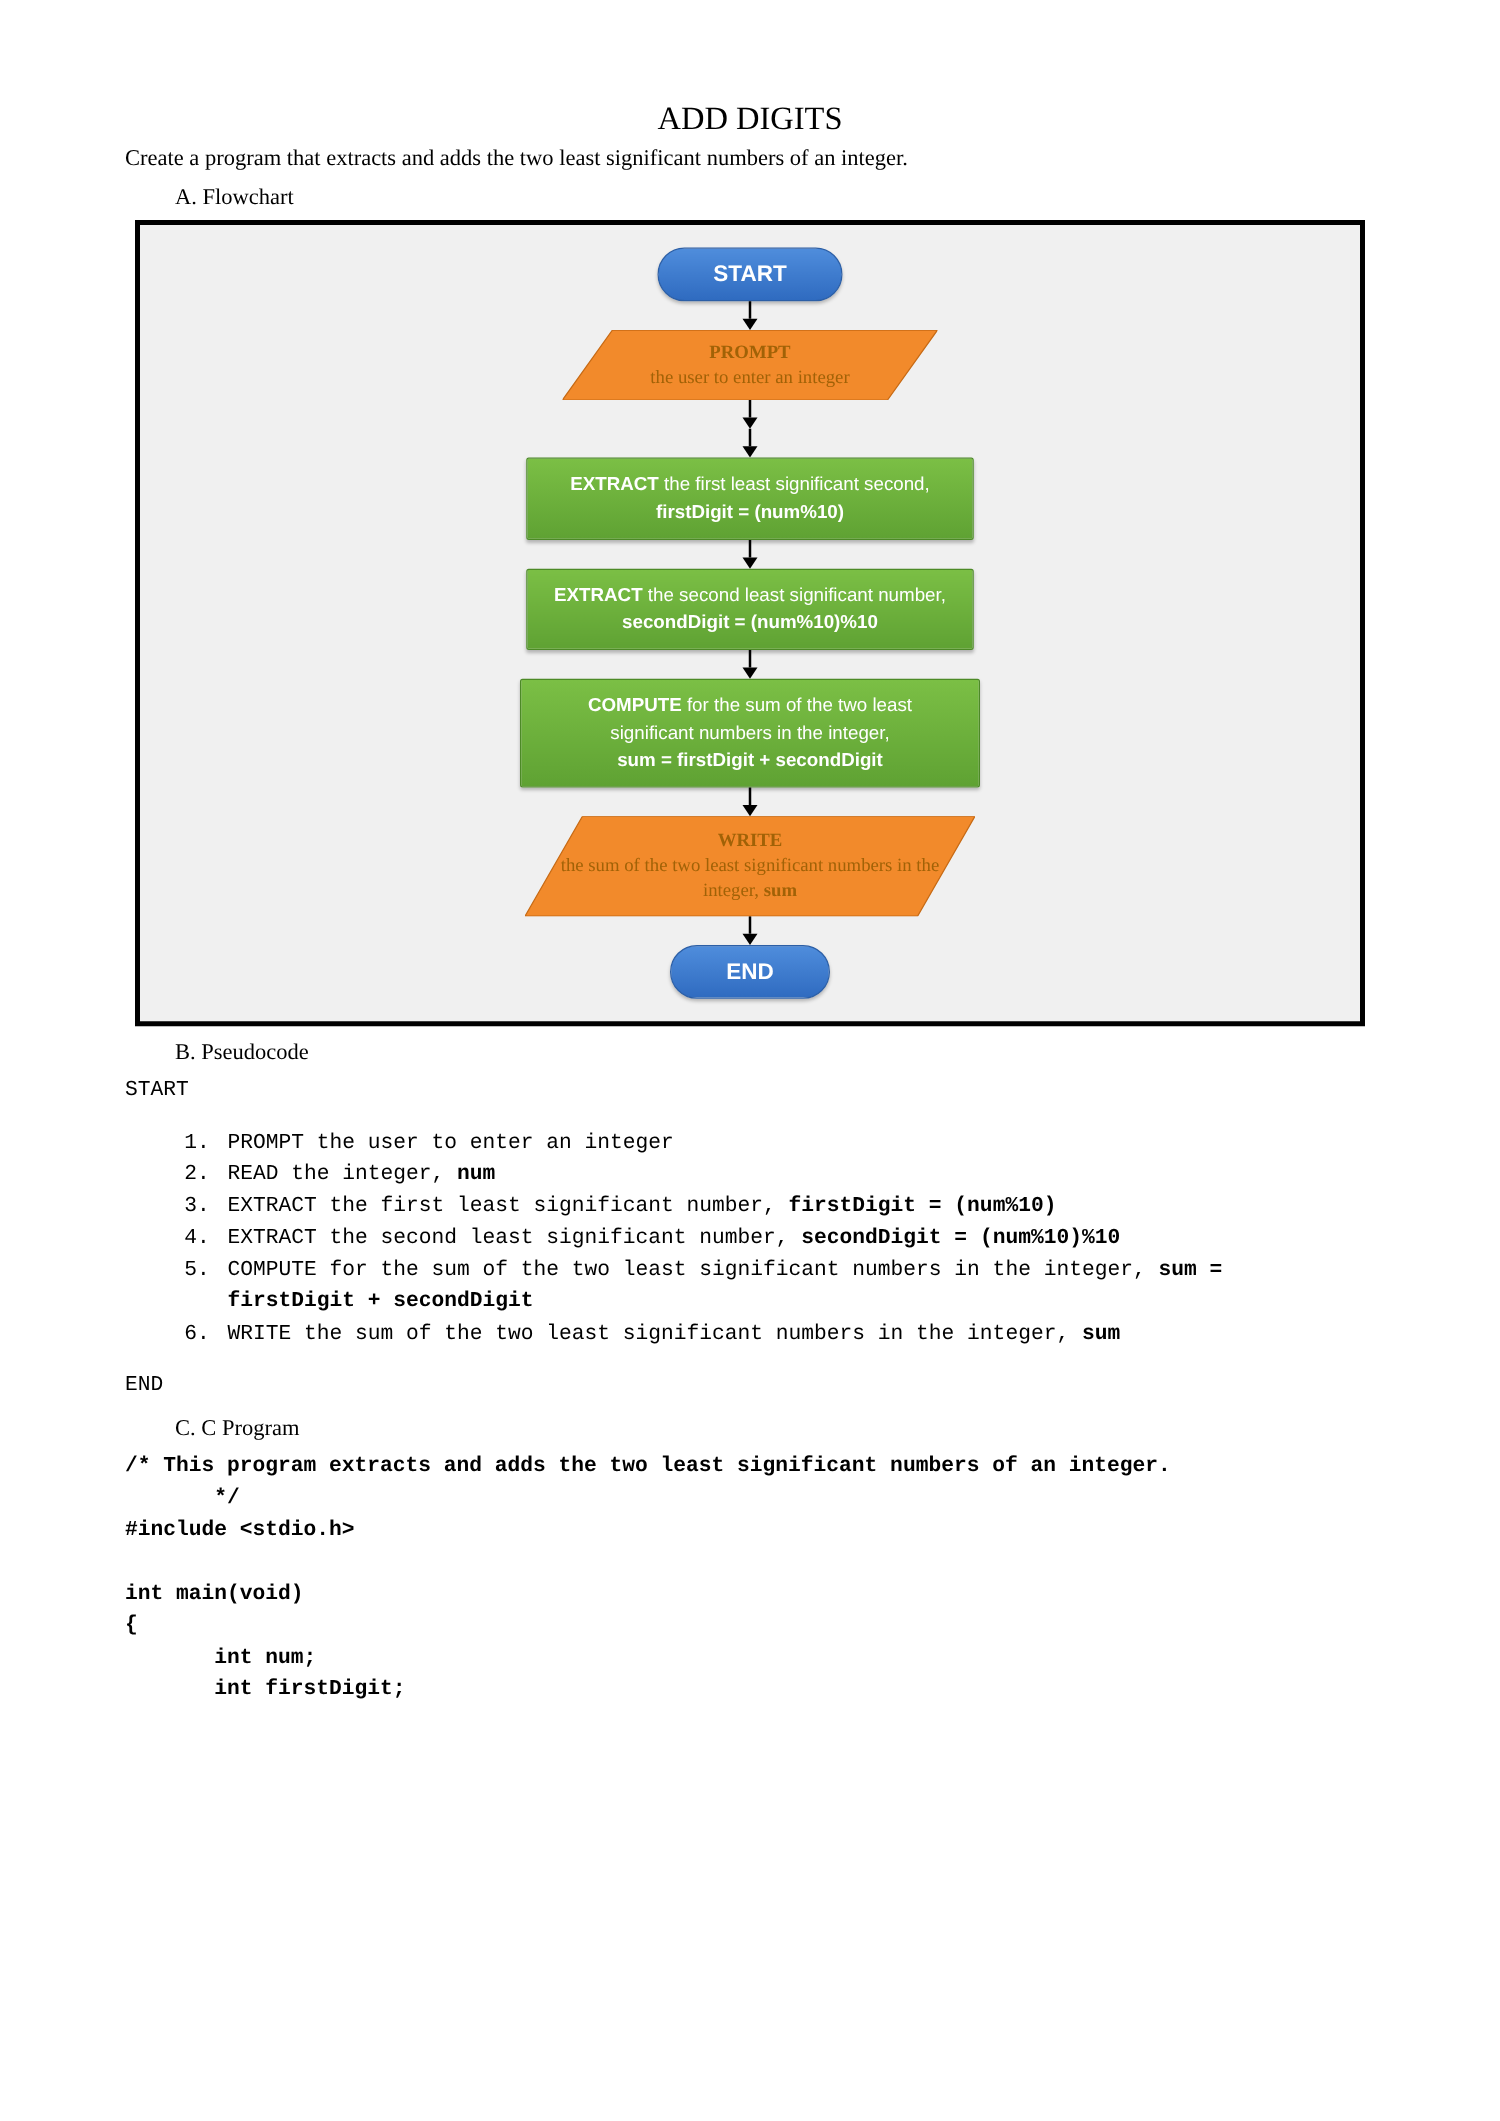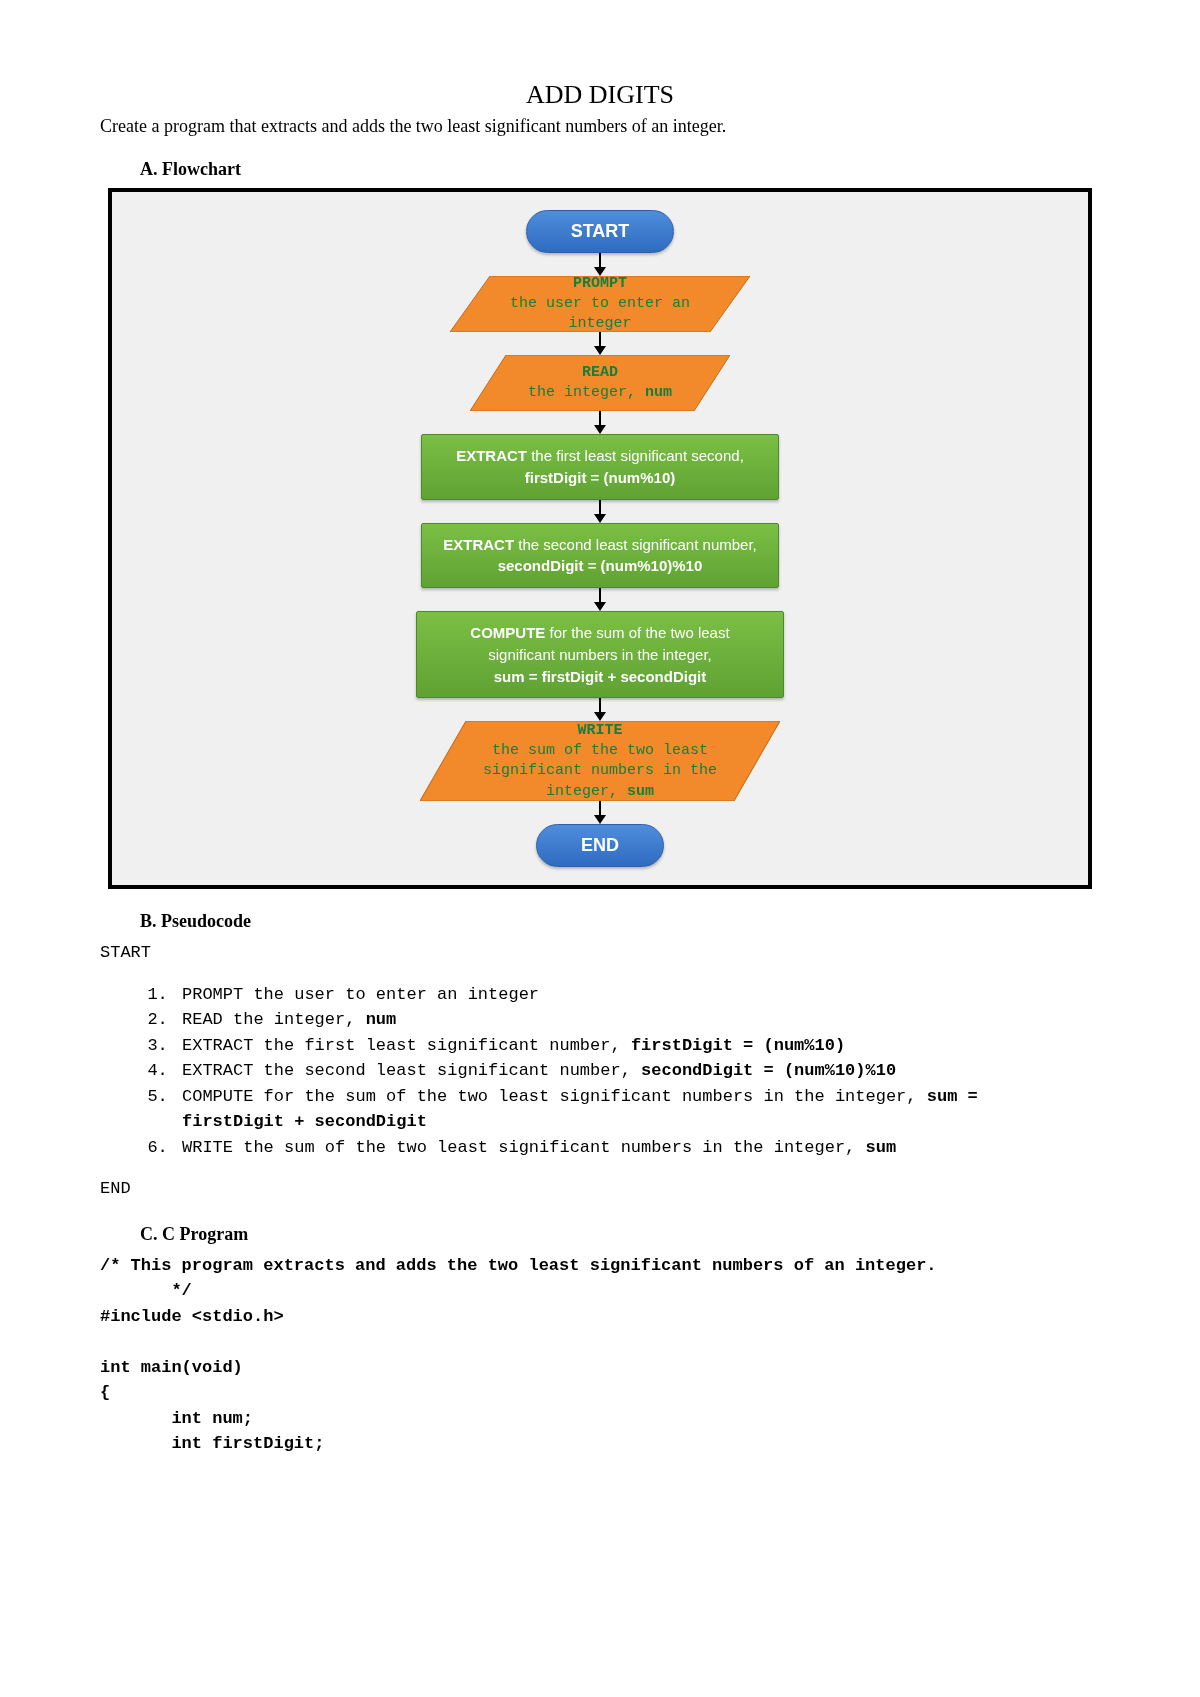--- a/index.html
+++ b/index.html
@@ -14,23 +14,23 @@
   }
   .title {
     text-align: center;
     font-weight: normal;
     font-size: 26px;
     margin-bottom: 6px;
   }
   .desc {
   }
   .section-hdr {
-    font-weight: bold;
+    font-weight: normal;
     margin-left: 40px;
-    margin-top: 22px;
+    margin-top: 10px;
     margin-bottom: 8px;
   }
   .flowchart-frame {
     border: 4px solid #000;
     background: #f0f0f0;
     padding: 18px 10px;
     margin: 0 8px;
   }
   .flowchart {
     display: flex;
@@ -73,22 +73,22 @@
     justify-content: center;
   }
   .parallelogram svg {
     position: absolute;
     inset: 0;
     width: 100%;
     height: 100%;
   }
   .para-text {
     position: relative;
-    color: #15803d;
-    font-family: Liberation Mono, monospace;
+    color: #a16207;
+    font-family: Liberation Serif, serif;
     font-size: 15px;
     text-align: center;
     padding: 8px 28px;
     line-height: 1.35;
   }
   .para-text b { font-weight: bold; }
   .process {
     background: linear-gradient(#7bbf45, #5fa233);
     border: 1px solid #4c8a26;
     color: #fff;
@@ -150,29 +150,20 @@
         <b>PROMPT</b><br>
         <span>the user to enter an integer</span>
       </div>
     </div>
 
     <div class="arrow">
         <div class="line"></div>
         <div class="head"></div>
       </div>
 
-    <div class="parallelogram" style="width:260px;height:56px;">
-      <svg viewBox="0 0 260 56" preserveAspectRatio="none">
-          <polygon points="36,0 260,0 224,56 0,56" fill="#f28a2b" stroke="#c76a14" stroke-width="1"></polygon>
-        </svg>
-      <div class="para-text">
-        <b>READ</b><br>
-        <span>the integer, </span><b>num</b>
-      </div>
-    </div>
 
     <div class="arrow">
         <div class="line"></div>
         <div class="head"></div>
       </div>
 
     <div class="process">
       <b>EXTRACT</b><span> the first least significant second, </span><b>firstDigit = (num%10)</b>
     </div>
 

